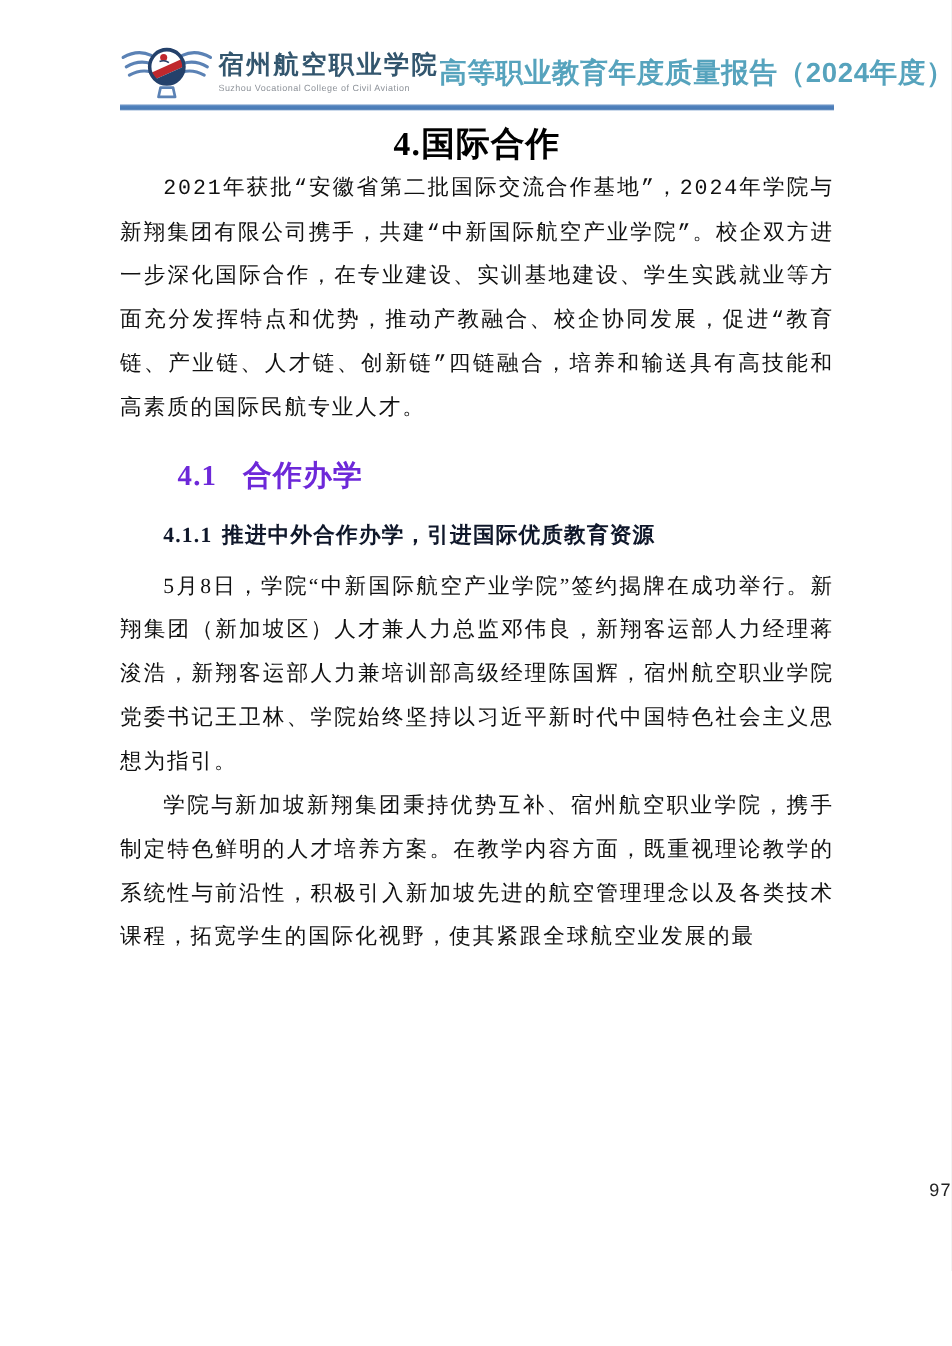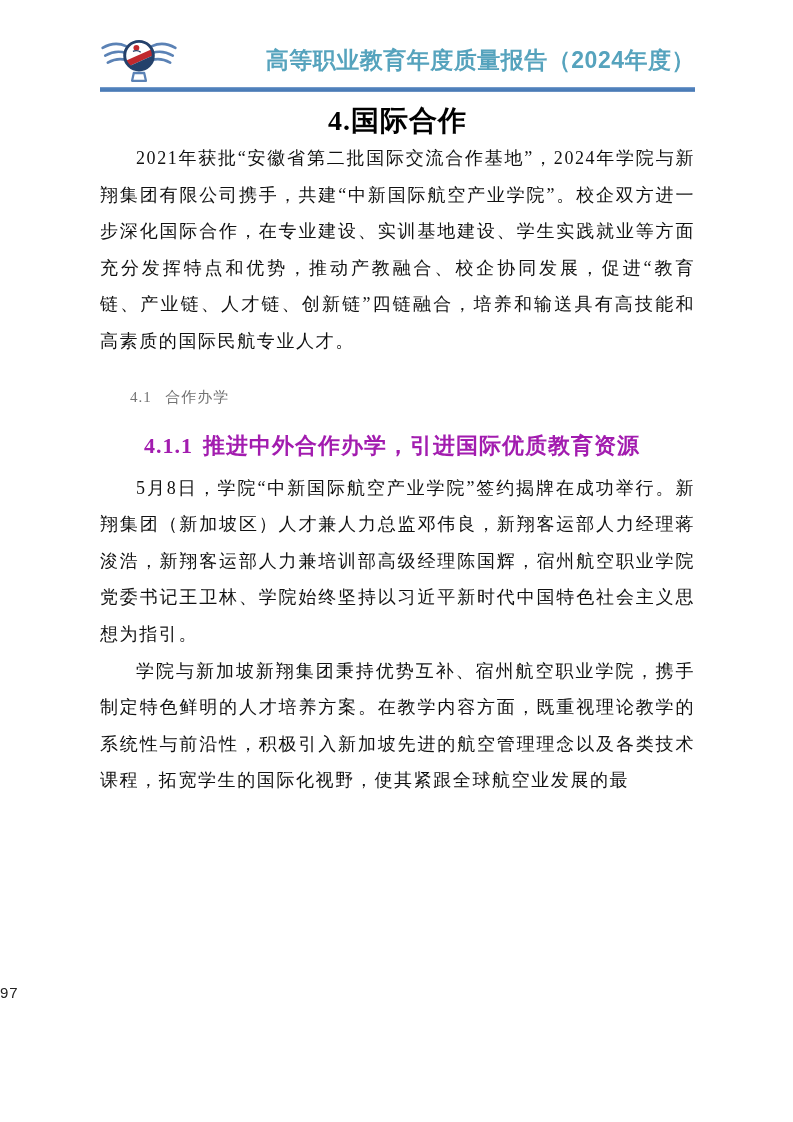--- a/index.html
+++ b/index.html
@@ -74,49 +74,49 @@
   }
   .body-para {
     font-size: 18px;
     line-height: 36.6px;
     letter-spacing: 1.6px;
     text-align: justify;
     text-indent: 2em;
     color: #111111;
   }
   .p1 { margin-top: 23px; }
-  .p2 { margin-top: 0; }
+  .p2 { margin-top: 0; font-family: Liberation Mono, monospace; }
   .p3 { margin-top: 10px; }
   .p4 { margin-top: 0; }
   .section-heading {
     margin-top: 22px;
-    font-size: 15px;
+    font-size: 24px;
     line-height: 30px;
-    font-weight: 400;
+    font-weight: 700;
     letter-spacing: 1px;
     padding-left: 2em;
-    color: #737373;
+    color: #6d28d9;
   }
   .section-heading .sec-num { margin-right: 0.9em; }
   .subsection-heading {
     margin-top: 20px;
-    font-size: 22px;
+    font-size: 18px;
     line-height: 28px;
     font-weight: 700;
     letter-spacing: 1px;
     padding-left: 2em;
-    color: #a21caf;
+    color: #0f172a;
   }
   .subsection-heading .sec-num { margin-right: 0.45em; }
 
   
   .page-footer {
     position: absolute;
     top: 984px; left: 0; right: 0;
-    text-align: left;
+    text-align: right;
   }
   .page-number {
     font-family: "Liberation Sans", "DejaVu Sans", sans-serif;
     font-size: 15px;
     color: #222222;
     letter-spacing: 1px;
   }
 </style>
 </head>
 <body>
@@ -146,20 +146,24 @@
         <g clip-path="url(#emblemClip)">
           <rect x="27" y="7" width="36" height="37" fill="#ffffff"></rect>
           <path d="M27 32 L63 16 L63 24 L27 40 Z" fill="#c0282d"></path>
           <path d="M27 40 L63 24 L63 44 L27 44 Z" fill="#24416b"></path>
           <circle cx="42" cy="16" r="3.4" fill="#c0282d"></circle>
           <path d="M38 20 Q43 18 47 21" stroke="#24416b" stroke-width="1.6" fill="none"></path>
         </g>
         <circle cx="45" cy="25" r="16.5" fill="none" stroke="#24416b" stroke-width="3.4"></circle>
       </svg>
     </div>
+    <div class="name-block">
+      <div class="college-name">宿州航空职业学院</div>
+      <div class="college-name-en">Suzhou Vocational College of Civil Aviation</div>
+    </div>
     <div class="report-title">高等职业教育年度质量报告（2024年度）</div>
   </header>
 
   <div class="header-rule"></div>
 
   <main class="content">
     <h1 class="chapter-title">4.国际合作</h1>
 
 
     <p class="body-para p2">2021年获批“安徽省第二批国际交流合作基地”，2024年学院与新翔集团有限公司携手，共建“中新国际航空产业学院”。校企双方进一步深化国际合作，在专业建设、实训基地建设、学生实践就业等方面充分发挥特点和优势，推动产教融合、校企协同发展，促进“教育链、产业链、人才链、创新链”四链融合，培养和输送具有高技能和高素质的国际民航专业人才。</p>

